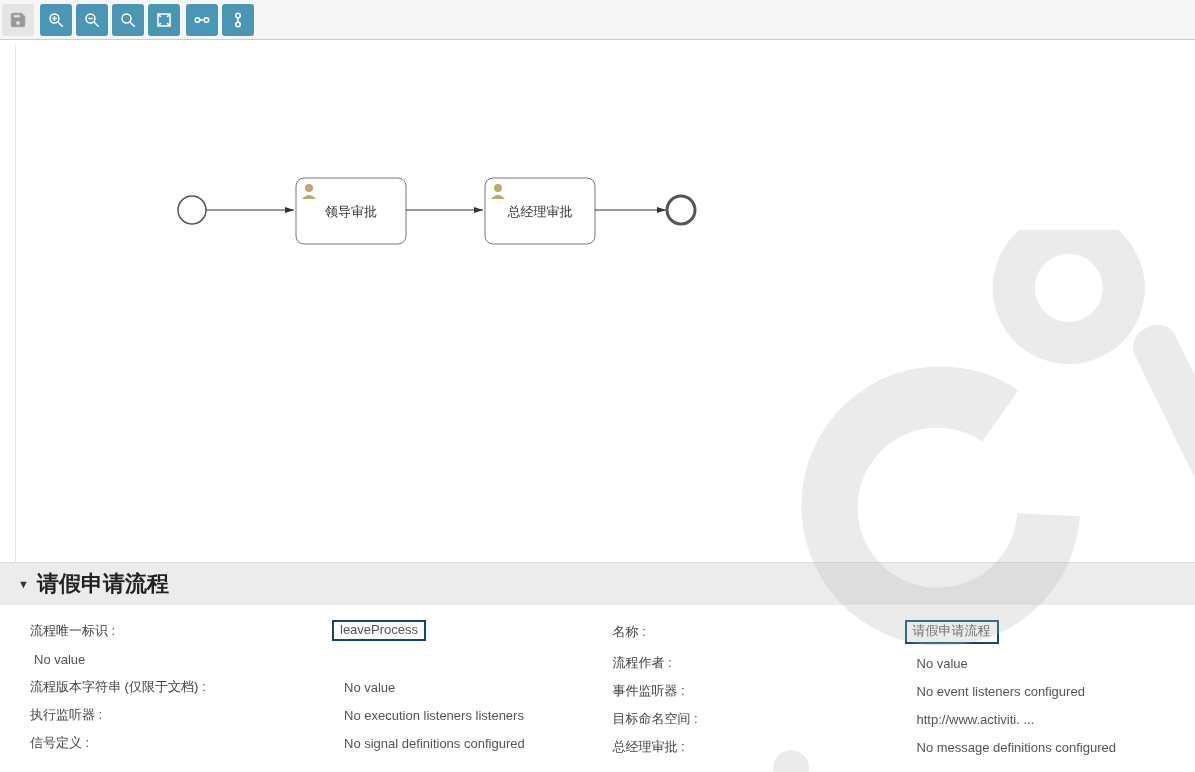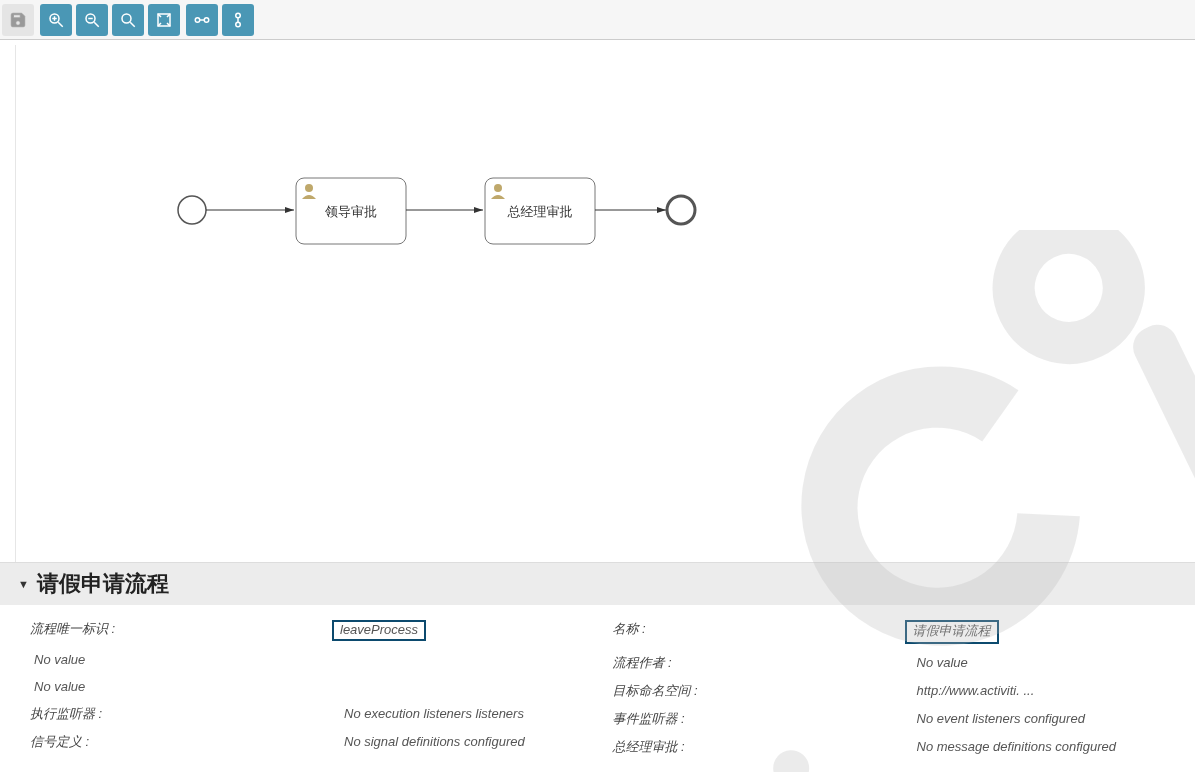--- a/index.html
+++ b/index.html
@@ -83,22 +83,21 @@
   padding: 10px 0 0 0;
 }
 .panel-col {
   flex: 1;
   padding: 0 30px;
 }
 .panel-col.right { padding-left: 0; }
 .prop-row {
   display: flex;
   padding: 5px 0;
-  align-items: flex-start;
-  font-style: italic;
+  align-items: center;
 }
 .prop-label {
   width: 310px;
   font-size: 13px;
   color: #444;
   flex-shrink: 0;
 }
 .panel-col.right .prop-label { width: 300px; }
 .prop-value {
   font-size: 13px;
@@ -243,20 +242,21 @@
   <div class="panel-body">
     <div class="panel-col">
       <div class="prop-row">
         <span class="prop-label">流程唯一标识 :</span>
         <span class="prop-value highlight-box">leaveProcess</span>
       </div>
       <div class="prop-row">
         <span class="prop-value">No value</span>
       </div>
       <div class="prop-row">
+        <span class="prop-label">流程版本字符串 (仅限于文档) :</span>
         <span class="prop-value">No value</span>
       </div>
       <div class="prop-row">
         <span class="prop-label">执行监听器 :</span>
         <span class="prop-value">No execution listeners listeners</span>
       </div>
       <div class="prop-row">
         <span class="prop-label">信号定义 :</span>
         <span class="prop-value">No signal definitions configured</span>
       </div>
@@ -264,26 +264,26 @@
     <div class="panel-col right">
       <div class="prop-row">
         <span class="prop-label">名称 :</span>
         <span class="prop-value highlight-box">请假申请流程</span>
       </div>
       <div class="prop-row">
         <span class="prop-label">流程作者 :</span>
         <span class="prop-value">No value</span>
       </div>
       <div class="prop-row">
+        <span class="prop-label">事件监听器 :</span>
+        <span class="prop-value">No event listeners configured</span>
+      </div>
+      <div class="prop-row">
         <span class="prop-label">目标命名空间 :</span>
         <span class="prop-value">http://www.activiti. ...</span>
-      </div>
-      <div class="prop-row">
-        <span class="prop-label">事件监听器 :</span>
-        <span class="prop-value">No event listeners configured</span>
       </div>
       <div class="prop-row">
         <span class="prop-label">总经理审批 :</span>
         <span class="prop-value">No message definitions configured</span>
       </div>
     </div>
   </div>
 </div>
 
 <div class="watermark">

